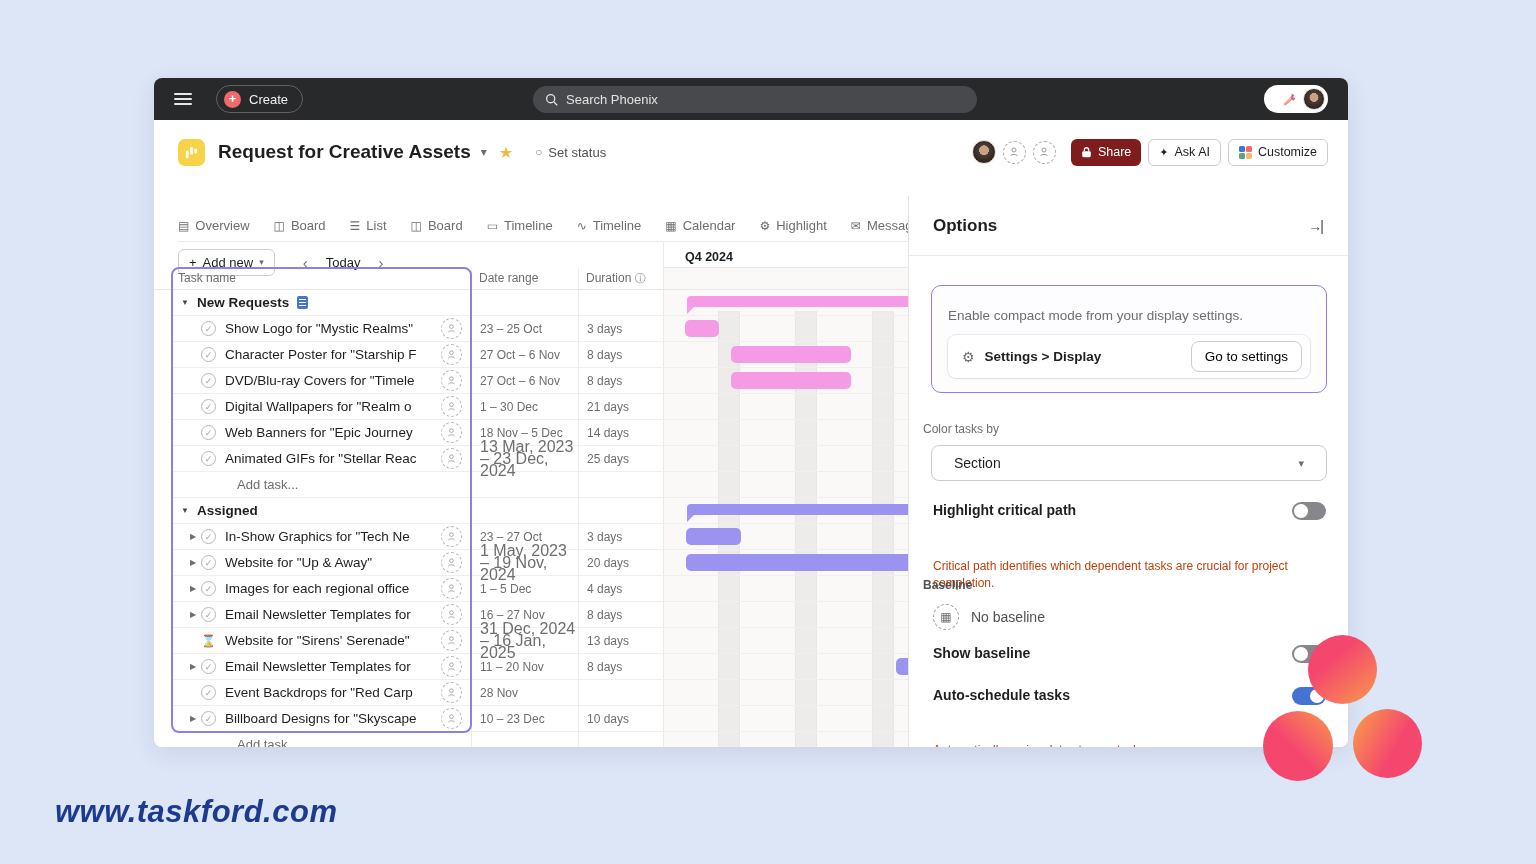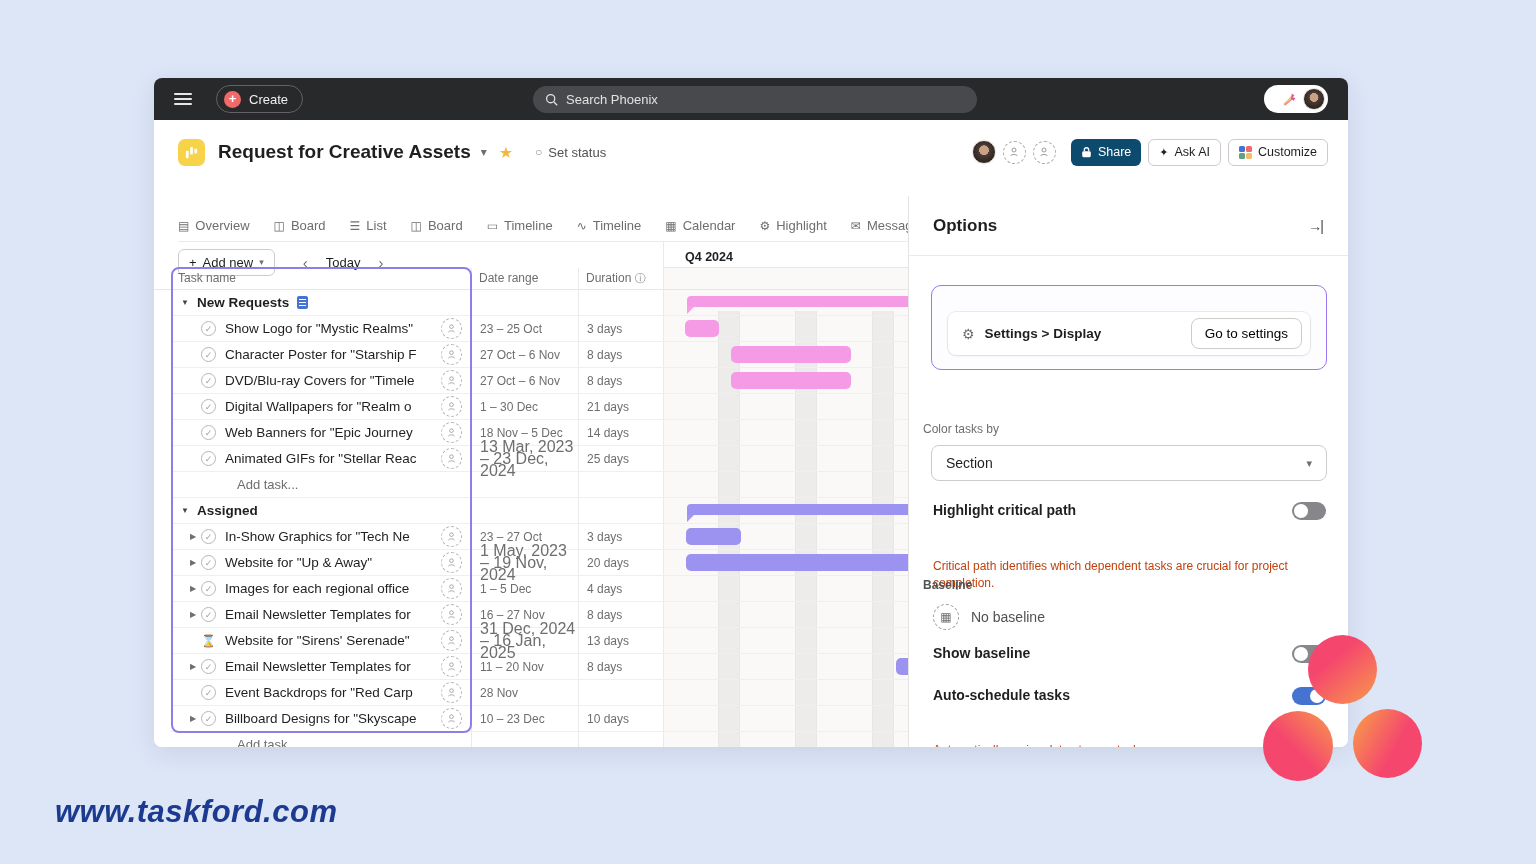--- a/index.html
+++ b/index.html
@@ -31,21 +31,21 @@
   .proj-icon { width:27px; height:27px; border-radius:7px; background:#f7d349; display:flex; align-items:center; justify-content:center; }
   .proj-title { font-size:19px; font-weight:700; margin-left:13px; }
   .chev { color:#6d6e6f; font-size:12px; margin-left:10px; cursor:pointer; }
   .star { color:#f4b93c; font-size:16px; margin-left:12px; cursor:pointer; }
   .set-status { display:flex; align-items:center; gap:6px; margin-left:22px; color:#50515
 2; color:#505152; font-size:13px; cursor:pointer; }
   .set-status .circ { color:#8e8d8c; font-size:12px; }
   .head-right { margin-left:auto; display:flex; align-items:center; gap:7px; }
   .dashed-avatar { width:23px; height:23px; border-radius:50%; border:1.5px dashed #afadac; display:flex; align-items:center; justify-content:center; background:#fff; }
   .btn { height:27px; border-radius:6px; display:flex; align-items:center; gap:6px; padding:0 10px; font-size:12.5px; cursor:pointer; }
-  .btn.blue { background:#0c4a6e; color:#fff; margin-left:8px;justify-content:space-between; }
+  .btn.blue { background:#7f1d1d; color:#fff; margin-left:8px;justify-content:space-between; }
   .btn.ghost { border:1px solid #cfcbcb; color:#1e1f21; background:#fff; }
   .cust-grid { width:13px; height:13px; display:grid; grid-template-columns:6px 6px; grid-template-rows:6px 6px; gap:1px; }
   .cust-grid i { border-radius:1.5px; }
   .tabs { position:absolute; left:24px; right:0; bottom:0; height:32px; display:flex; align-items:center; gap:24px; border-bottom:1px solid #edebea; width:calc(100% - 24px); }
   .tab { display:flex; align-items:center; gap:6px; font-size:13px; color:#6d6e6f; height:100%; position:relative; cursor:pointer; white-space:nowrap; }
   .tab .ticon { font-size:12px; }
   .tab.active { color:#1e1f21; font-weight:700; }
   .tab.active::after { content:""; position:absolute; left:-2px; right:-2px; bottom:0; height:2px; background:#1e1f21; border-radius:2px; }
   .tab-extra { font-size:14px; color:#6d6e6f; cursor:pointer; }
   
@@ -99,21 +99,21 @@
   .tip-card { position:absolute; left:22px; top:89px; width:396px; border:1.5px solid #9b78f2; border-radius:10px; background:#fdfcff; padding:14px 16px 14px 16px; }
   .tip-head { display:flex; align-items:center; gap:8px; }
   .tip-title { font-size:13.5px; font-weight:700; }
   .tip-x { margin-left:auto; color:#6d6e6f; font-size:14px; cursor:pointer; }
   .tip-body { font-size:13.5px; color:#6d6e6f; margin-top:8px; }
   .tip-inner { margin-top:12px; background:#fff; border-radius:8px; box-shadow:0 0 0 1px rgba(0,0,0,.07), 0 1px 3px rgba(0,0,0,.06); display:flex; align-items:center; padding:6px 8px 6px 14px; gap:10px; }
   .gear { color:#6d6e6f; font-size:14px; }
   .tip-path { font-size:13.5px; font-weight:700; }
   .go-btn { margin-left:auto; border:1px solid #cfcbcb; border-radius:8px; background:#fff; font-size:13.5px; padding:7px 13px; cursor:pointer; font-family:inherit; }
   .small-label { position:absolute; left:14px; font-size:12px; color:#6d6e6f; }
-  .select { position:absolute; left:22px; top:249px; width:396px; height:36px; border:1px solid #cfcbcb; border-radius:8px; display:flex; align-items:center; padding:0 14px; font-size:14px; cursor:pointer; }
+  .select { position:absolute; left:22px; top:249px; width:396px; height:36px; border:1px solid #cfcbcb; border-radius:8px; display:flex; align-items:center; padding:0 22px; font-size:14px; cursor:pointer; }
   .select .chev2 { margin-left:auto; color:#6d6e6f; font-size:11px; }
   .opt-row-label { position:absolute; left:24px; font-size:14px; font-weight:700; }
   .opt-desc { position:absolute; left:24px; width:362px; font-size:12px; color:#c2410c; line-height:17px;margin-top:36px; }
   .toggle { position:absolute; right:22px; width:34px; height:18px; border-radius:9px; background:#87868a; cursor:pointer; }
   .toggle::after { content:""; position:absolute; top:2px; left:2px; width:14px; height:14px; border-radius:50%; background:#fff; }
   .toggle.on { background:#4573d2; }
   .toggle.on::after { left:auto; right:2px; }
   .nb-row { position:absolute; left:24px; top:408px; display:flex; align-items:center; gap:12px; }
   .nb-ic { width:26px; height:26px; border-radius:50%; border:1.5px dashed #9e9c9b; display:flex; align-items:center; justify-content:center; color:#6d6e6f; font-size:12px; }
   .nb-label { font-size:14px; color:#50515
@@ -536,20 +536,21 @@
       </div>
     <div class="sel-outline"></div>
   </div>
 
   <div class="panel">
     <div class="panel-title">Options</div>
     <div class="collapse-ic">→|</div>
     <div class="panel-div"></div>
 
     <div class="tip-card">
+      <div class="tip-body">Enable compact mode from your display settings.</div>
       <div class="tip-inner">
         <span class="gear">⚙</span>
         <span class="tip-path">Settings &gt; Display</span>
         <button class="go-btn">Go to settings</button>
       </div>
     </div>
 
     <div class="small-label" style="top:226px">Color tasks by</div>
     <div class="select">
       <span>Section</span>

